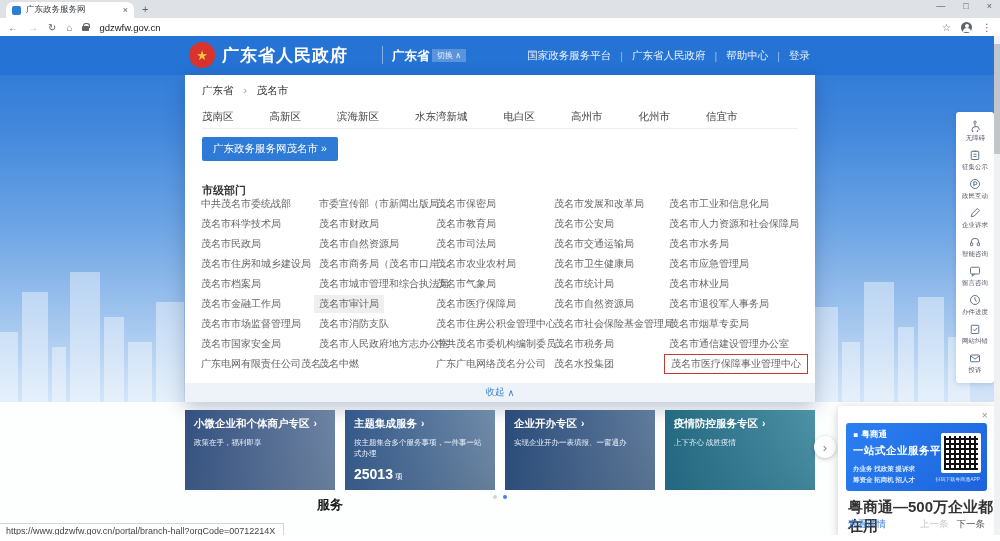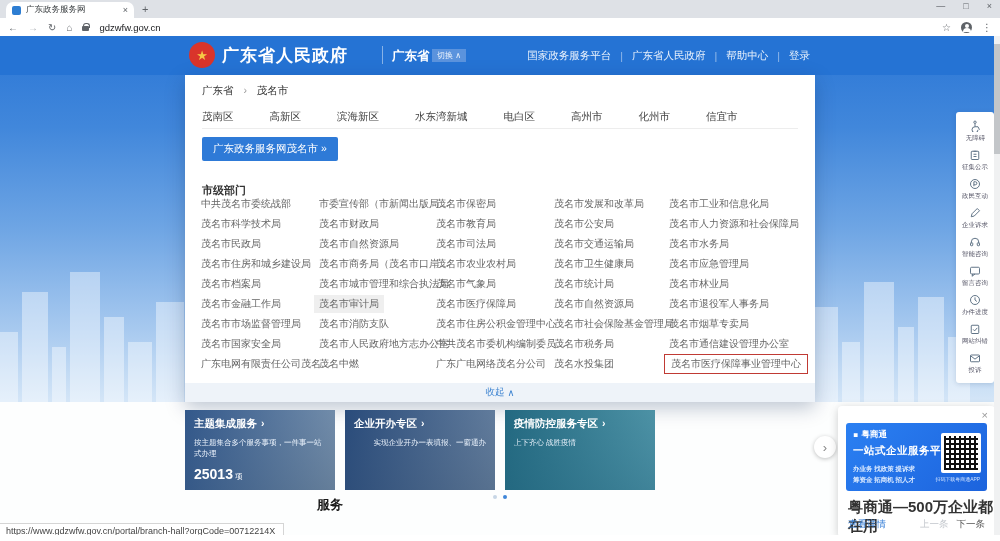--- a/index.html
+++ b/index.html
@@ -59,21 +59,21 @@
   .dept.hover { background:#efefef; }
   .dept.selected { border:1.5px solid #c03a34; padding:2px 6px; }
   .collapse-bar { position:absolute; left:0; top:308px; width:630px; height:19px; background:#eef3f9; display:flex; align-items:center; justify-content:center; gap:3px; }
   .collapse-bar span { font-size:9.5px; color:#3b82d0; }
 
   
   .banners { position:absolute; left:185px; top:410px; width:630px; height:80px; display:flex; gap:10px; }
   .banner { position:relative; width:150px; height:80px; overflow:hidden; color:#fff; flex:0 0 auto; }
   .banner0 { background:linear-gradient(115deg,rgba(40,70,120,.9),rgba(110,130,160,.6)),linear-gradient(#93a7c0,#5d7593); }
   .banner1 { background:linear-gradient(115deg,rgba(35,75,130,.85),rgba(120,145,170,.55)),linear-gradient(#8ba2bb,#4e6886); }
-  .banner2 { background:linear-gradient(115deg,rgba(30,65,115,.88),rgba(100,125,155,.6)),linear-gradient(#7e97b2,#46607e);text-align:right; }
+  .banner2 { background:linear-gradient(115deg,rgba(30,65,115,.88),rgba(100,125,155,.6)),linear-gradient(#7e97b2,#46607e); }
   .banner3 { background:linear-gradient(115deg,rgba(25,95,120,.85),rgba(80,150,170,.55)),linear-gradient(#5fa3b4,#2d6e85); }
   .b-title { position:absolute; left:9px; top:7px; font-size:10.5px; font-weight:bold; white-space:nowrap; }
   .b-title .chev { font-weight:bold; margin-left:4px; }
   .b-sub { position:absolute; left:9px; top:27px; width:132px; font-size:7.5px; line-height:1.5; color:#e9f1fb; }
   .b-stat { position:absolute; left:9px; bottom:8px; font-size:14px; font-weight:bold; }
   .b-stat .unit { font-size:7.5px; font-weight:normal; margin-left:2px; }
   .dots { position:absolute; left:493px; top:495px; display:flex; gap:6px; }
   .dot { width:4px; height:4px; border-radius:50%; background:#c7d6e6; }
   .dot.active { background:#3f86d8; }
   .car-next { position:absolute; left:814px; top:436px; width:22px; height:22px; border-radius:50%; background:#fff; box-shadow:0 1px 4px rgba(0,0,0,.25); display:flex; align-items:center; justify-content:center; font-size:13px; color:#888; }
@@ -246,20 +246,24 @@
         <span class="dept">茂名水投集团</span>
         <span class="dept selected">茂名市医疗保障事业管理中心</span>
       </div>
     <div class="collapse-bar">
       <span>收起</span>
       <span>∧</span>
     </div>
   </div>
 
   <div class="banners">
+      <div class="banner banner0">
+        <div class="b-title">小微企业和个体商户专区<span class="chev">›</span></div>
+        <div class="b-sub">政策在手，福利即享</div>
+      </div>
       <div class="banner banner1">
         <div class="b-title">主题集成服务<span class="chev">›</span></div>
         <div class="b-sub">按主题集合多个服务事项，一件事一站式办理</div>
         <div class="b-stat">25013<span class="unit">项</span></div>
       </div>
       <div class="banner banner2">
         <div class="b-title">企业开办专区<span class="chev">›</span></div>
         <div class="b-sub">实现企业开办一表填报、一窗通办</div>
       </div>
       <div class="banner banner3">

